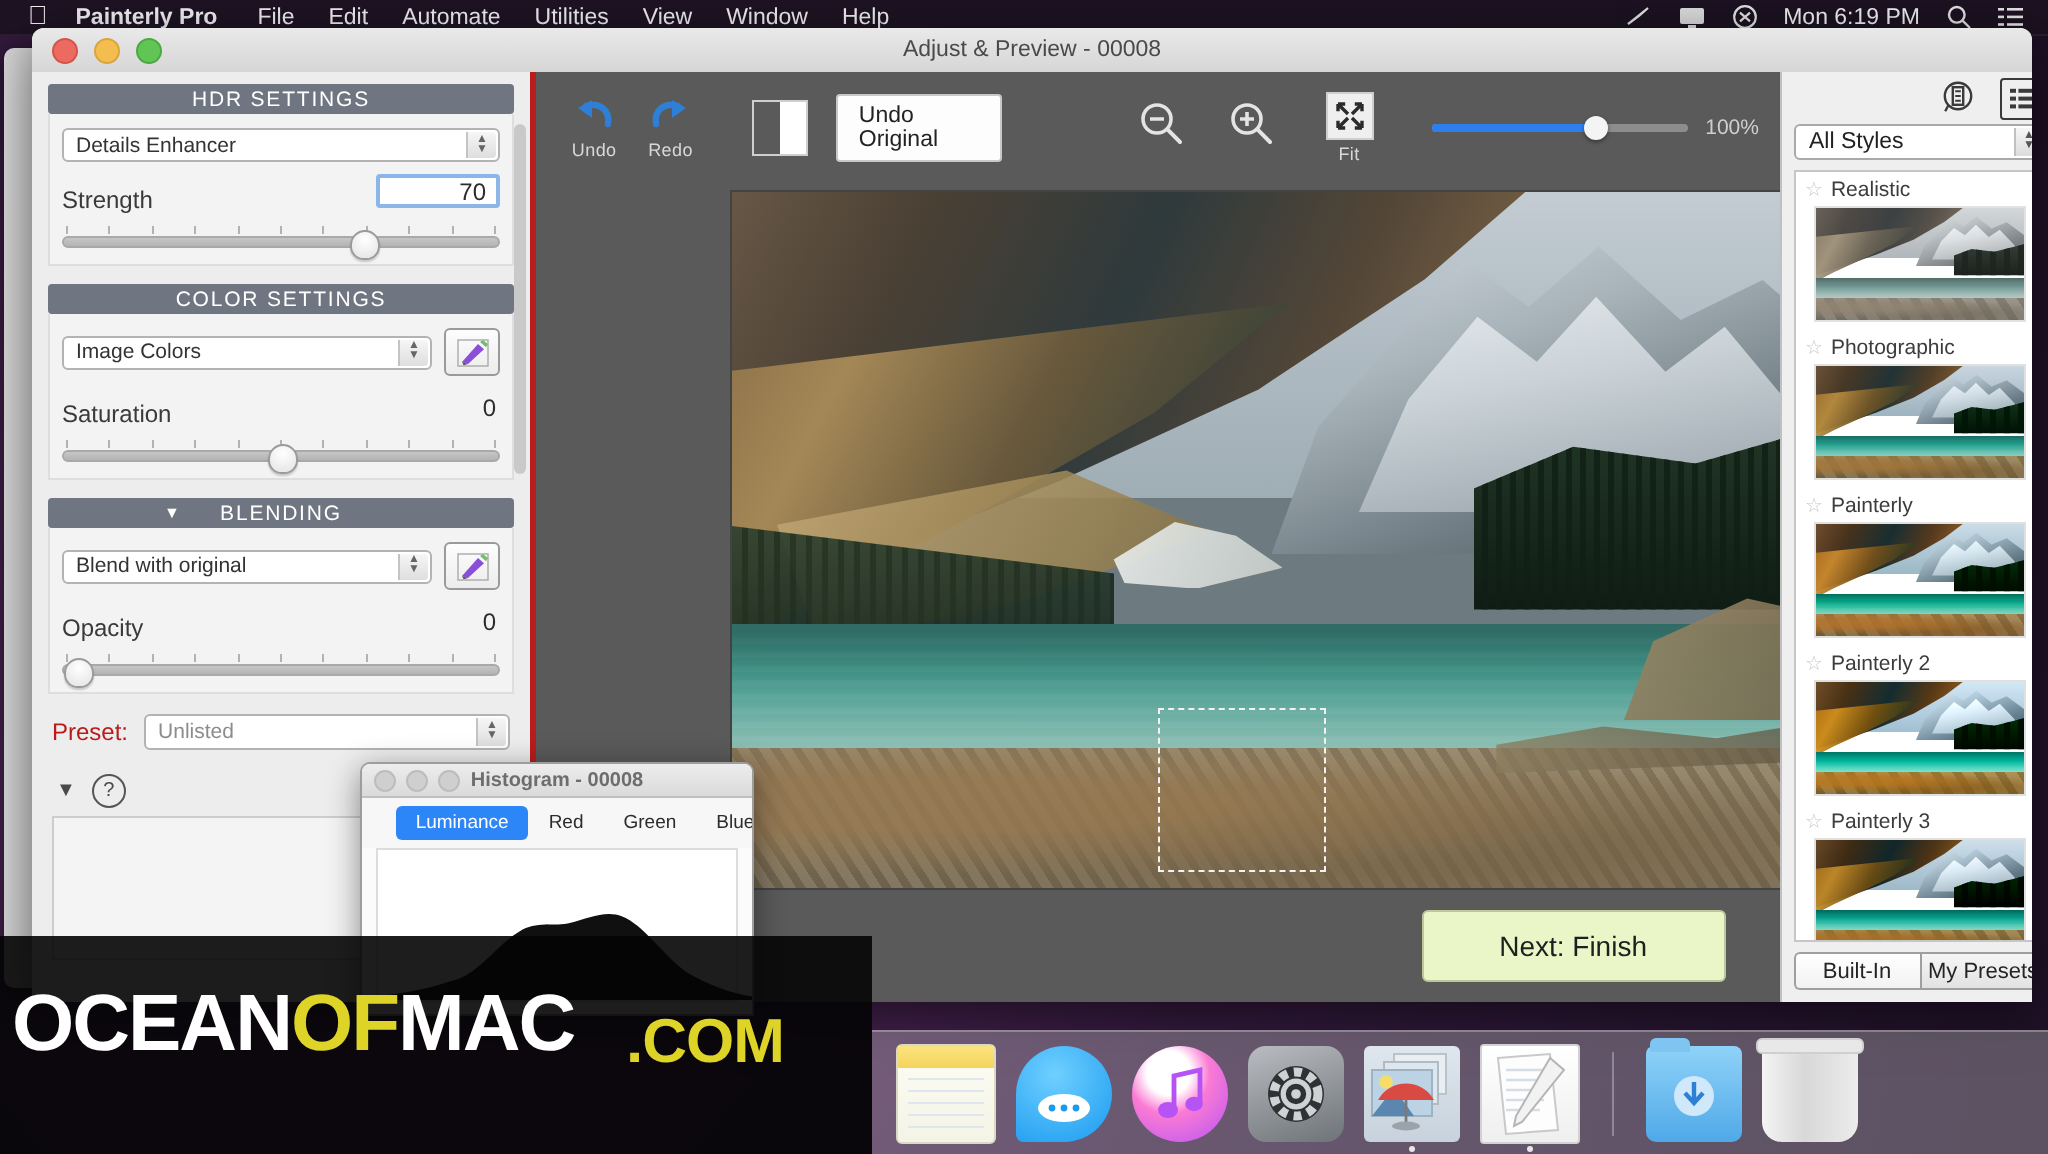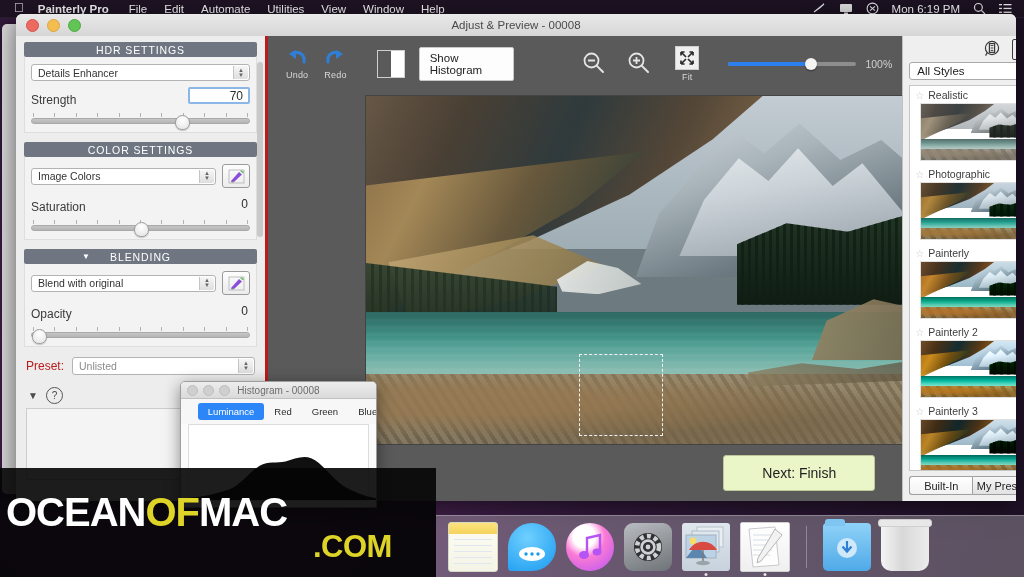--- a/index.html
+++ b/index.html
@@ -316,21 +316,21 @@
   .ptab:last-child{border-radius:0 3px 3px 0;}
 
   
   #histogram{
     position:absolute;left:180px;top:381px;width:195px;height:125px;
     background:#fbfbfb;border:1px solid #9d9d9d;border-radius:5px 5px 0 0;
     box-shadow:0 4px 16px rgba(0,0,0,.45);overflow:hidden;
   }
   #hist-title{
     height:16px;background:linear-gradient(#ededed,#dadada);
-    border-bottom:1px solid #c0c0c0;display:flex;align-items:center;position:relative;
+    border-bottom:1px solid #c0c0c0;display:flex;align-items:center;position:relative;font-weight:bold;
   }
   #hist-title .traffic{gap:5px;padding-left:6px;}
   #hist-title .tl{width:9px;height:9px;background:#cfcfcf;border:1px solid #bdbdbd;}
   #hist-title-text{
     position:absolute;left:0;right:0;text-align:center;font-size:10px;color:#6d6d6d;
   }
   #hist-tabs{display:flex;justify-content:center;gap:0;padding:4px 0 4px 0;background:#f7f7f7;}
   .htab{
     font-size:9.5px;padding:2px 9px;color:#2c2c2c;
     border:1px solid transparent;border-radius:3px;
@@ -348,21 +348,21 @@
   #wm-overlay{
     position:absolute;left:0;top:468px;width:436px;height:109px;
     background:rgba(4,4,6,.9);
   }
   #watermark{
     position:absolute;left:6px;top:492px;font-size:40px;font-weight:bold;
     letter-spacing:-1px;line-height:1;color:#ffffff;white-space:nowrap;
   }
   #watermark .yellow{color:#ded327;}
   #watermark-dotcom{
-    position:absolute;left:313px;top:531px;font-size:31px;font-weight:bold;
+    position:absolute;left:313px;top:505px;font-size:31px;font-weight:bold;
     color:#ded327;letter-spacing:-.5px;line-height:1;
   }
 
   
   #dock{
     position:absolute;left:436px;bottom:0;width:588px;height:62px;
     background:rgba(232,232,232,.30);
     border-top:1px solid rgba(255,255,255,.28);
     display:flex;align-items:center;gap:10px;padding:0 12px;box-sizing:border-box;
   }
@@ -621,21 +621,21 @@
             <path d="M19 6 L12 2 L12 11 Z" fill="#2f7fd6"></path>
           </svg>
           <span class="lbl">Redo</span>
         </div>
 
         <div class="split-btn">
           <div class="half-dark"></div>
           <div class="half-light"></div>
         </div>
 
-        <div class="show-orig">Show Histogram</div>
+        <div class="show-orig">Undo Original</div>
 
         <div class="zoom-group">
           <span>
             <svg width="23" height="23" viewBox="0 0 23 23">
               <circle cx="9.5" cy="9.5" r="7" fill="none" stroke="#e4e4e4" stroke-width="1.8"></circle>
               <path d="M14.6 14.6 L21 21" stroke="#e4e4e4" stroke-width="2" stroke-linecap="round"></path>
               <path d="M6 9.5 H13" stroke="#e4e4e4" stroke-width="1.8"></path>
             </svg>
           </span>
           <span>

